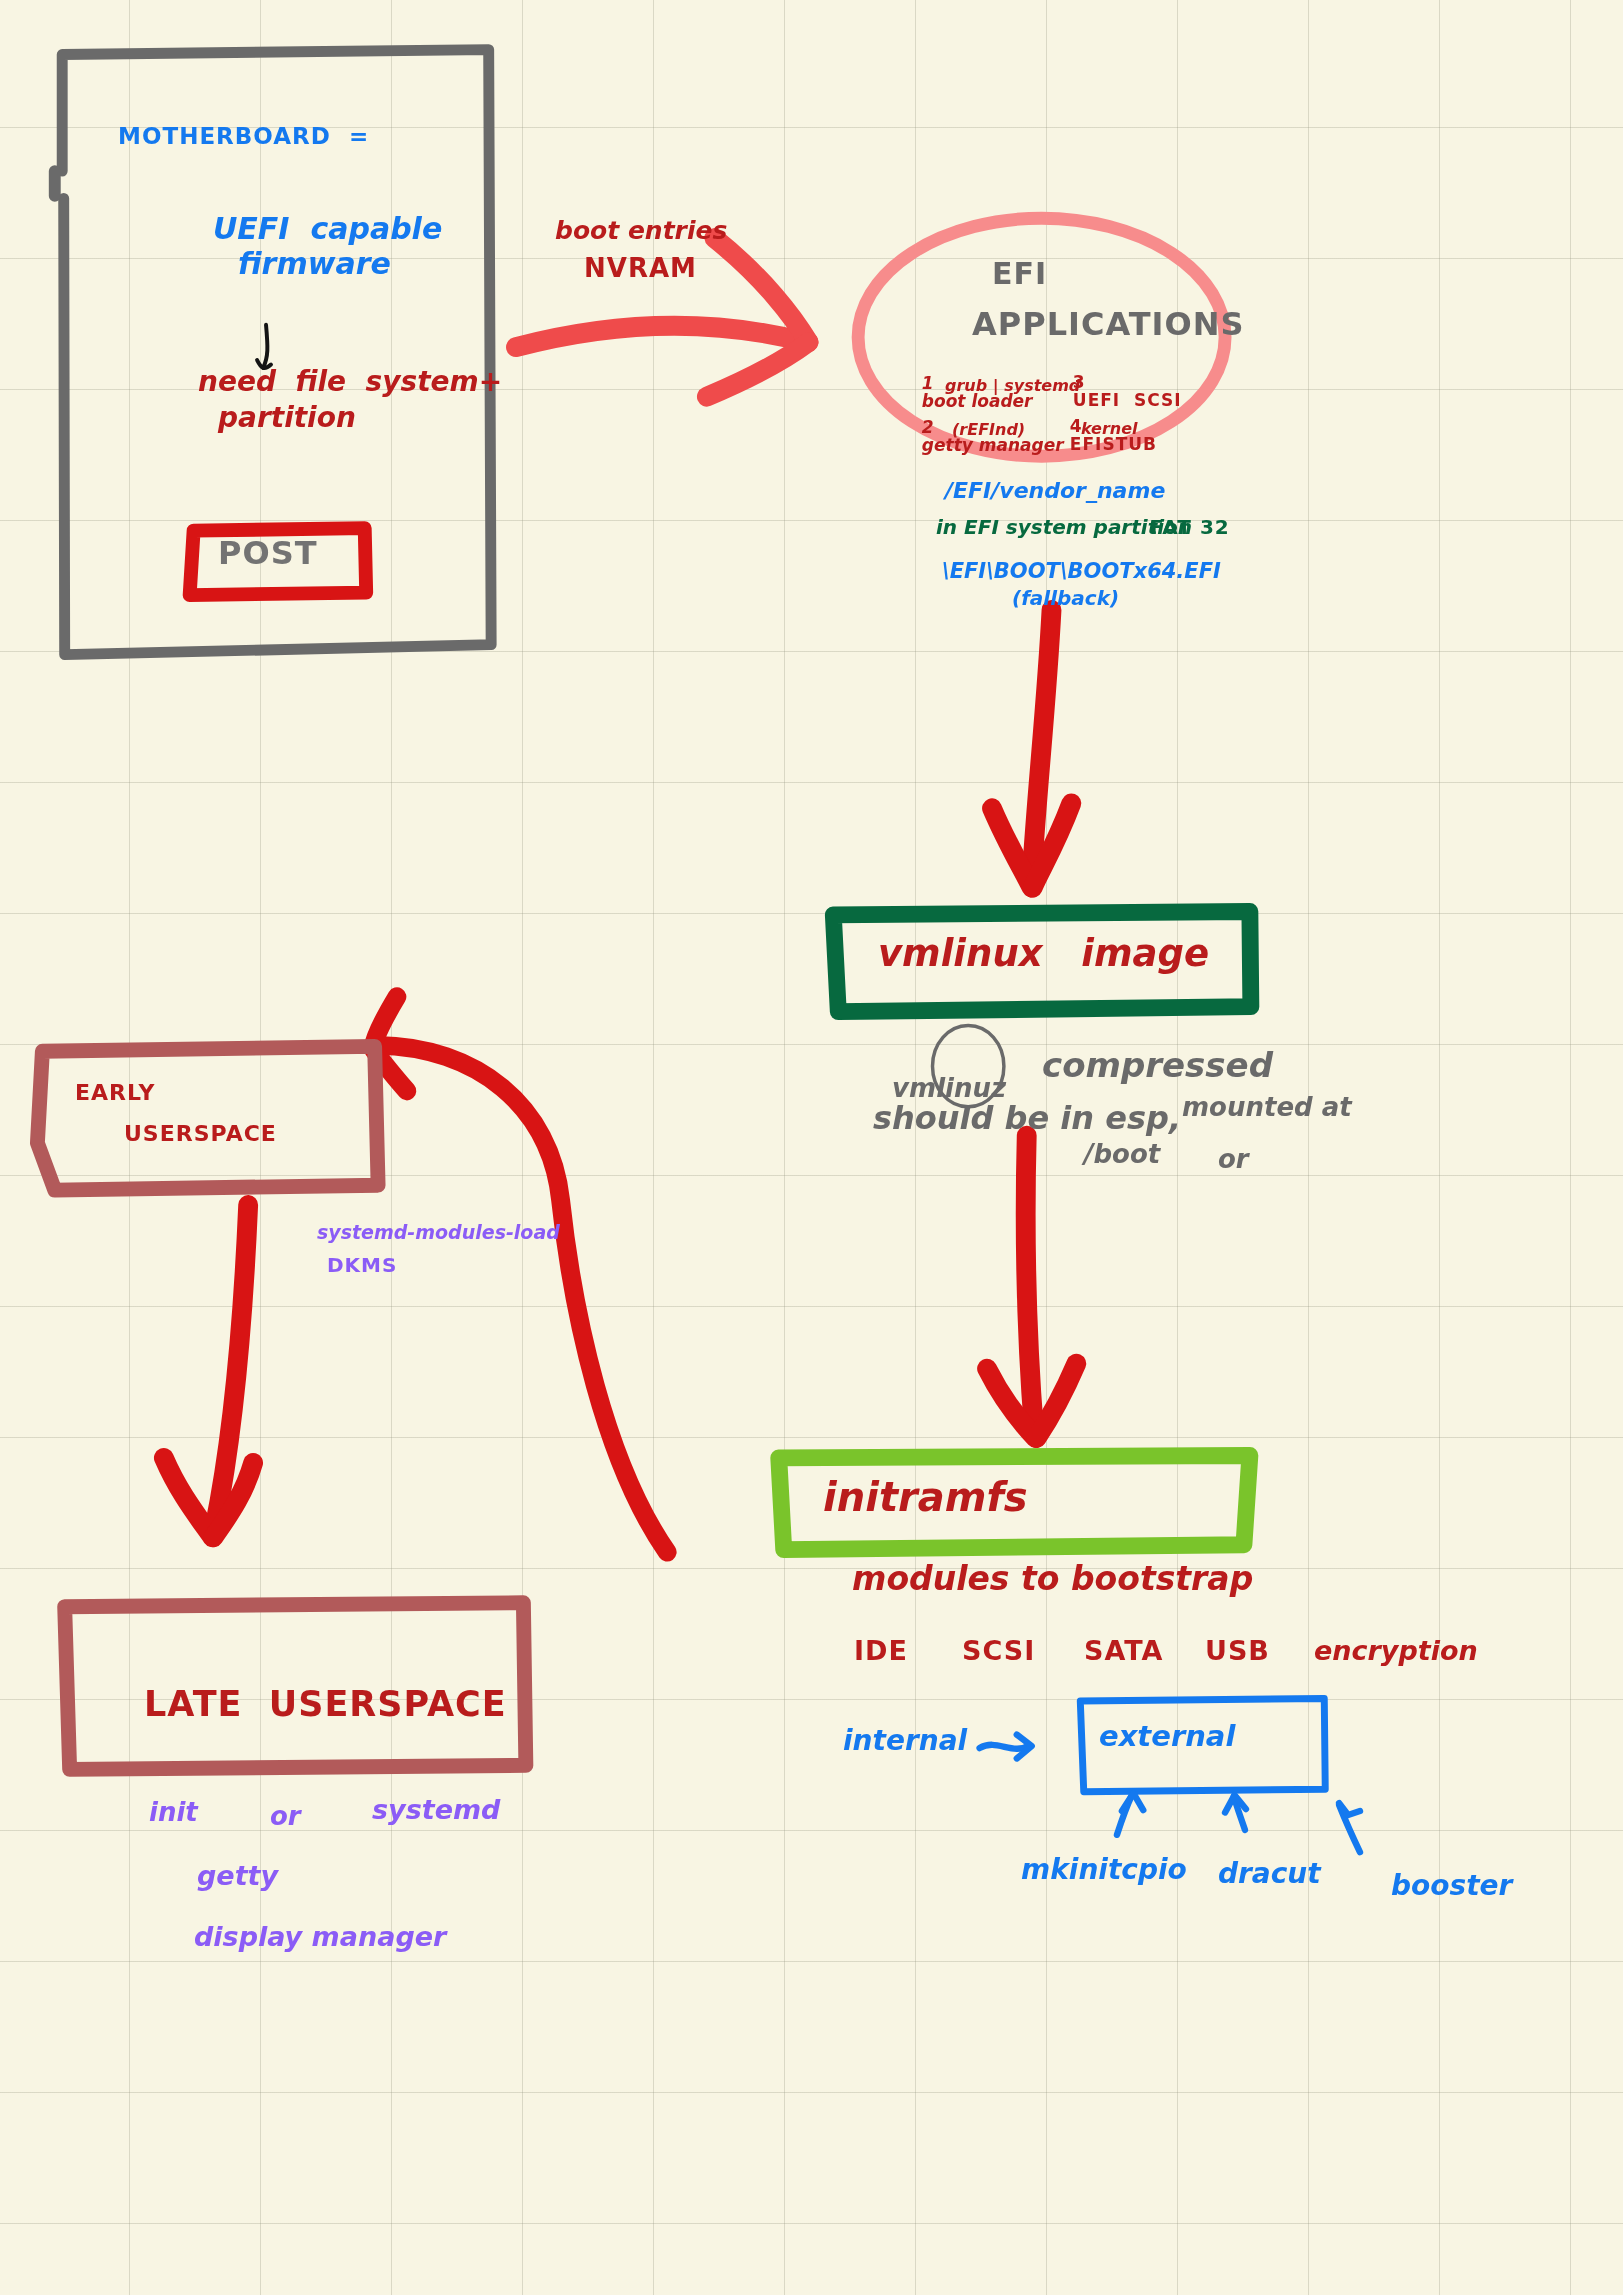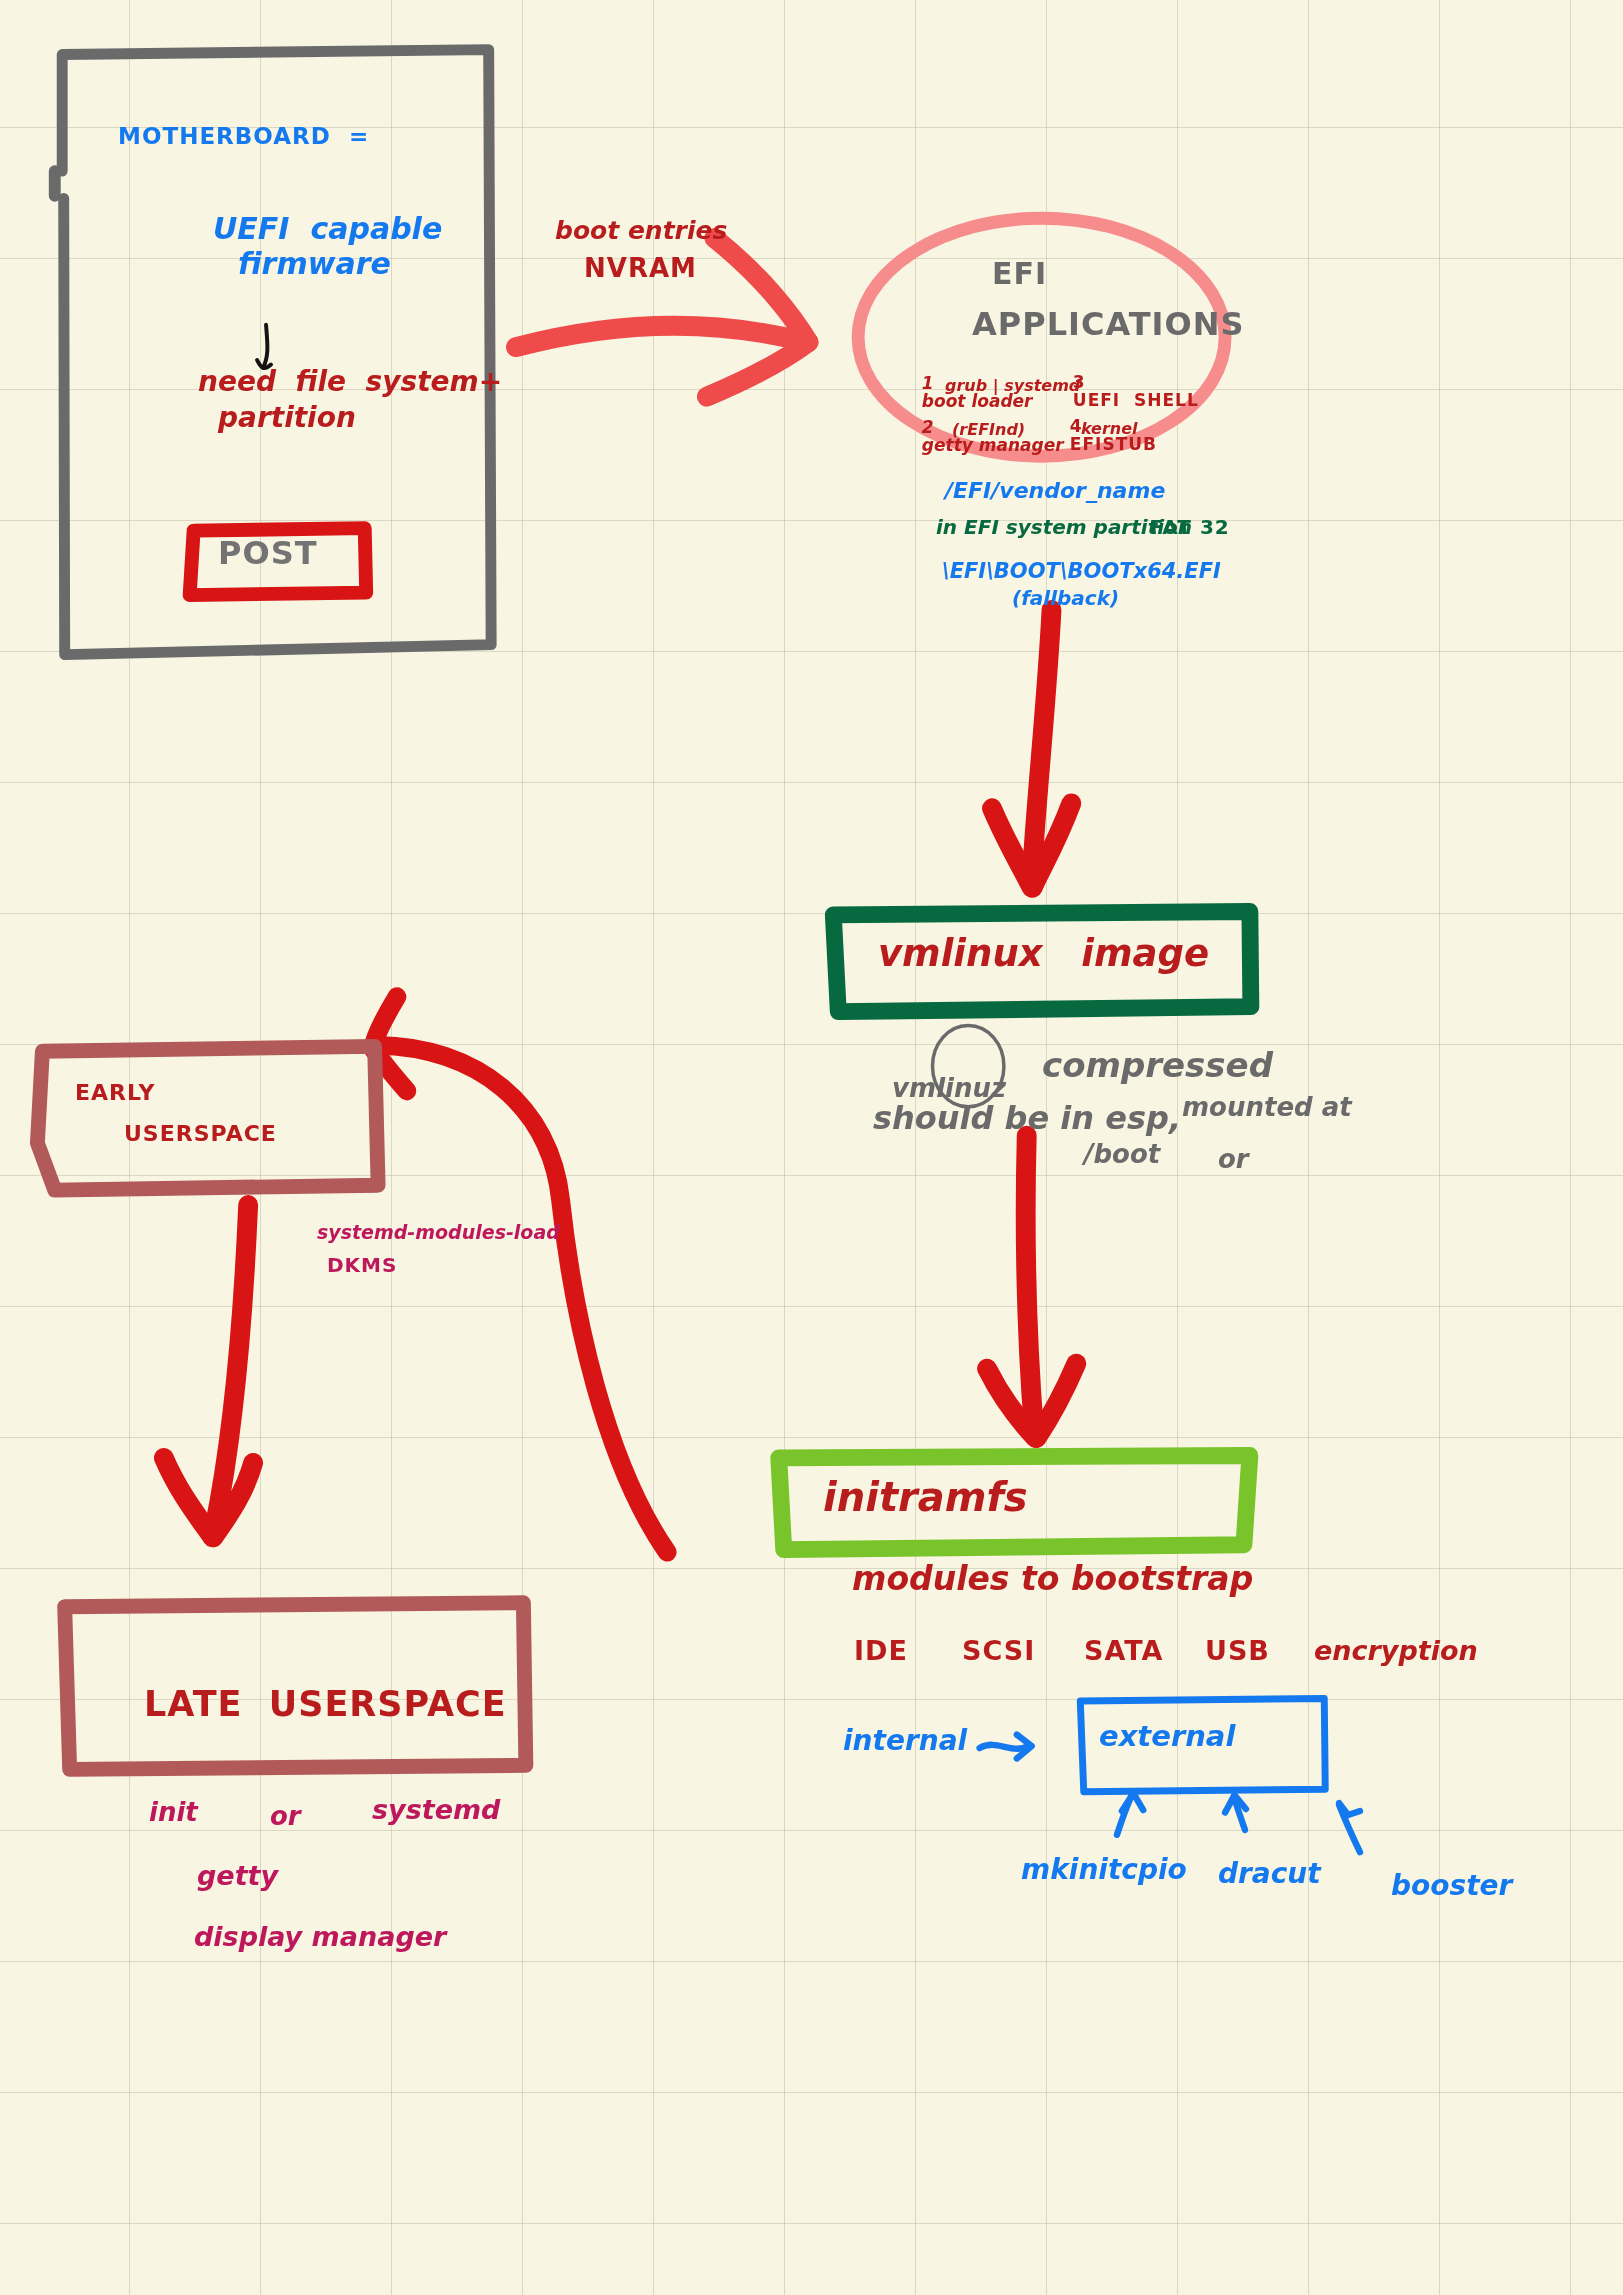--- a/index.html
+++ b/index.html
@@ -24,21 +24,21 @@
   }
   #svg{position:absolute;inset:0;width:1624px;height:2295px;}
   .ink{position:absolute;white-space:pre;line-height:1.05;}
   .hand  {font-family:"DejaVu Sans", sans-serif;font-style:italic;font-weight:600;}
   .block {font-family:"DejaVu Sans", sans-serif;font-weight:700;letter-spacing:1px;}
   .blue  {color:#1479ef;}
   .black {color:#b91c1c;}
   .grey  {color:#6a6a6a;}
   .red   {color:#737373;}
   .green {color:#07693f;}
-  .orange{color:#be185d;}
+  .orange{color:#8b5cf6;}
 </style>
 </head>
 <body>
 
 <div id="grid"></div>
 
 <svg id="svg" viewBox="0 0 3274 4628" xmlns="http://www.w3.org/2000/svg">
   <defs>
     <filter id="rough">
         <feTurbulence type="fractalNoise" baseFrequency="0.02" numOctaves="2" seed="7"></feTurbulence>
@@ -145,21 +145,21 @@
 <div class="ink block grey" style="left:972px;top:308px;font-size:32px;">APPLICATIONS</div>
 
 <div class="ink hand black" style="left:910px;top:357px;font-size:17px;">
   <span>1</span>
   <span>boot loader</span>
 </div>
 <div class="ink hand black" style="left:945px;top:378px;font-size:16px;">grub | systemd</div>
 
 <div class="ink block black" style="left:1059px;top:356px;font-size:17px;">
   <span>3</span>
-  <span>UEFI  SHELL</span>
+  <span>UEFI  SCSI</span>
 </div>
 
 <div class="ink hand black" style="left:910px;top:401px;font-size:17px;">
   <span>2</span>
   <span>getty manager</span>
 </div>
 <div class="ink hand black" style="left:952px;top:422px;font-size:16px;">(rEFInd)</div>
 
 <div class="ink block black" style="left:1056px;top:400px;font-size:17px;">
   <span>4</span>

